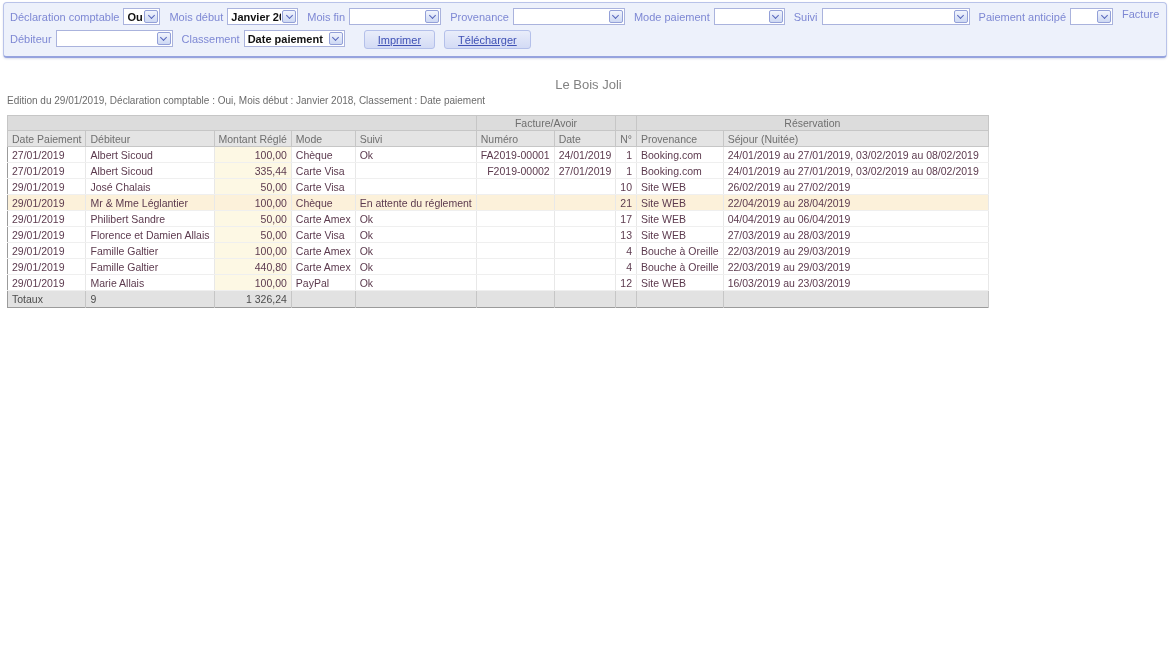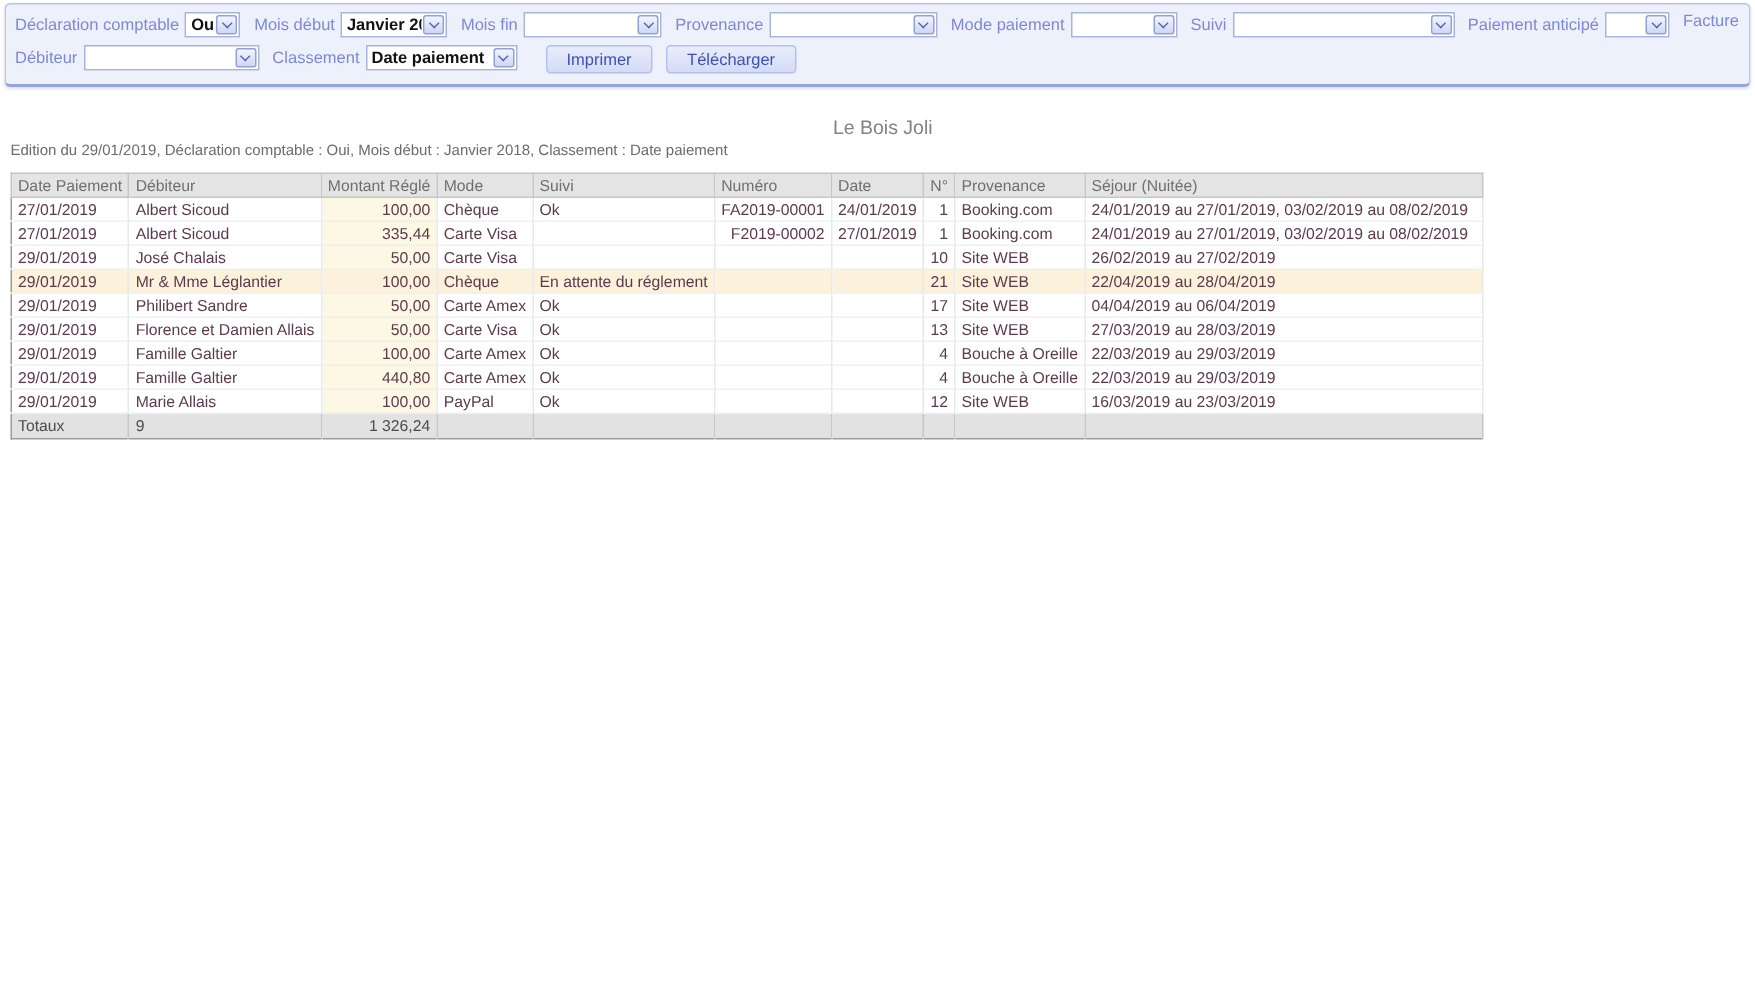--- a/index.html
+++ b/index.html
@@ -21,21 +21,21 @@
     background:linear-gradient(#f2f5fd,#cdd8f3); display:inline-flex; align-items:center;
     justify-content:center; flex:none; }
   .chev { width:5px; height:5px; border-right:1px solid #5666bb; border-bottom:1px solid #5666bb;
     transform:rotate(45deg); margin-top:-2px; }
   .cb-declaration-comptable{width:37px}.cb-mois-debut{width:71px}.cb-mois-fin{width:92px}
   .cb-provenance{width:112px}.cb-mode-paiement{width:71px}.cb-suivi{width:148px}
   .cb-paiement-anticipe{width:43px}
   .cb-debiteur{width:117px}.cb-classement{width:101px}
   .tb-btn { margin-left:9px; padding:2px 13px; height:19px; font-size:11px; color:#3f51b5;
     background:linear-gradient(#e9edfa,#d3dbf5); border:1px solid #b4c0ea; border-radius:3px;
-    cursor:pointer; font-family:inherit; }
+    cursor:pointer; font-family:inherit;text-decoration:underline; }
   .tb-btn:first-of-type { margin-left:10px; }
 
   
   .head-block { margin:19px 0 0 7px; }
   .company { font-size:13px; color:#828282;text-align:center; }
   .page-title { font-size:21px; color:#4a4a4a; margin-top:3px; letter-spacing:.5px; }
   .subtitle { font-size:10px; color:#6b6b6b; margin-top:3px; }
 
   
   table.report { border-collapse:collapse; table-layout:fixed; margin:9px 0 0 7px;
@@ -163,20 +163,26 @@
       <col style="width: 74px;">
       <col style="width: 63px;">
       <col style="width: 118px;">
       <col style="width: 75px;">
       <col style="width: 60px;">
       <col style="width: 18px;">
       <col style="width: 85px;">
       <col style="width: 265px;">
     </colgroup>
   <thead>
+    <tr class="grp" id="rep-grp">
+        <th colspan="5"></th>
+        <th colspan="2">Facture/Avoir</th>
+        <th colspan="1"></th>
+        <th colspan="2">Réservation</th>
+      </tr>
     <tr class="hdr" id="rep-hdr">
         <th>Date Paiement</th>
         <th>Débiteur</th>
         <th class="r">Montant Réglé</th>
         <th>Mode</th>
         <th>Suivi</th>
         <th>Numéro</th>
         <th>Date</th>
         <th>N°</th>
         <th>Provenance</th>

